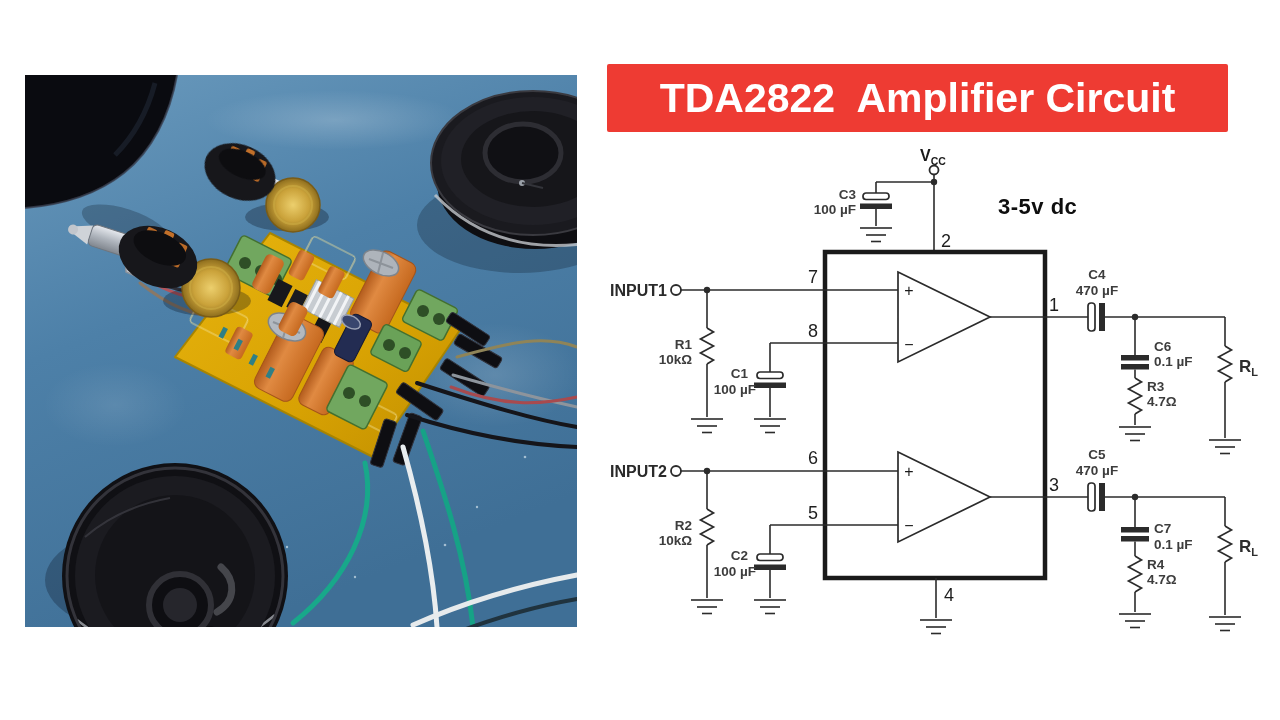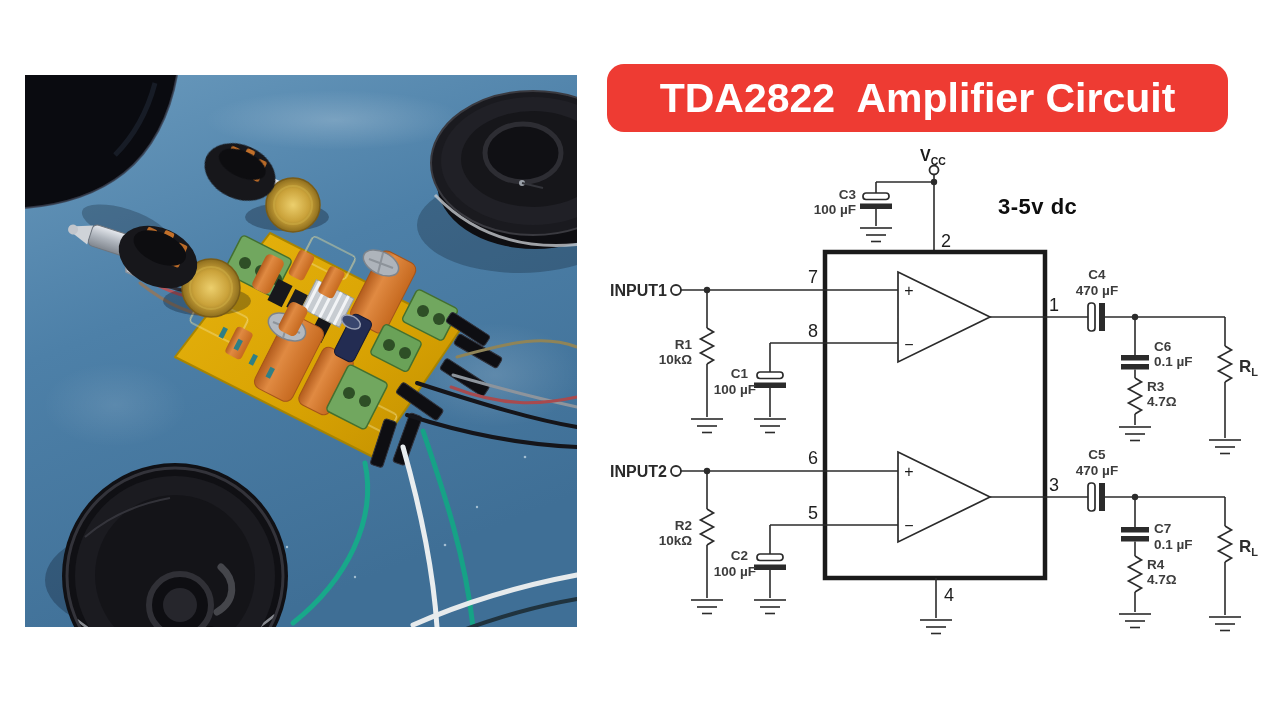--- a/index.html
+++ b/index.html
@@ -6,21 +6,21 @@
   body{
     width:1280px;height:720px;position:relative;overflow:hidden;
     background:#ffffff;
     font-family:"Liberation Sans",sans-serif;
   }
   .photo-wrap{
     position:absolute;left:25px;top:75px;width:552px;height:552px;overflow:hidden;
   }
   .banner{
     position:absolute;left:607px;top:64px;width:621px;height:68px;
-    background:#ee3b33;border-radius:17px;
+    background:#ee3b33;border-radius:2px;
     display:flex;align-items:center;justify-content:center;
   }
   .banner span{
     color:#ffffff;font-size:41px;font-weight:800;letter-spacing:0px;
     white-space:pre;
   }
   .sch{position:absolute;left:580px;top:135px;width:700px;height:510px;}
   .sch line,.sch path.wire{stroke:#2b2b2b;stroke-width:1.6;fill:none;}
   .sch text{font-family:"Liberation Sans",sans-serif;fill:#3d3d3d;font-size:13.5px;font-weight:600;}
   .sch text.pin{font-size:18px;font-weight:400;fill:#1e1e1e;}

